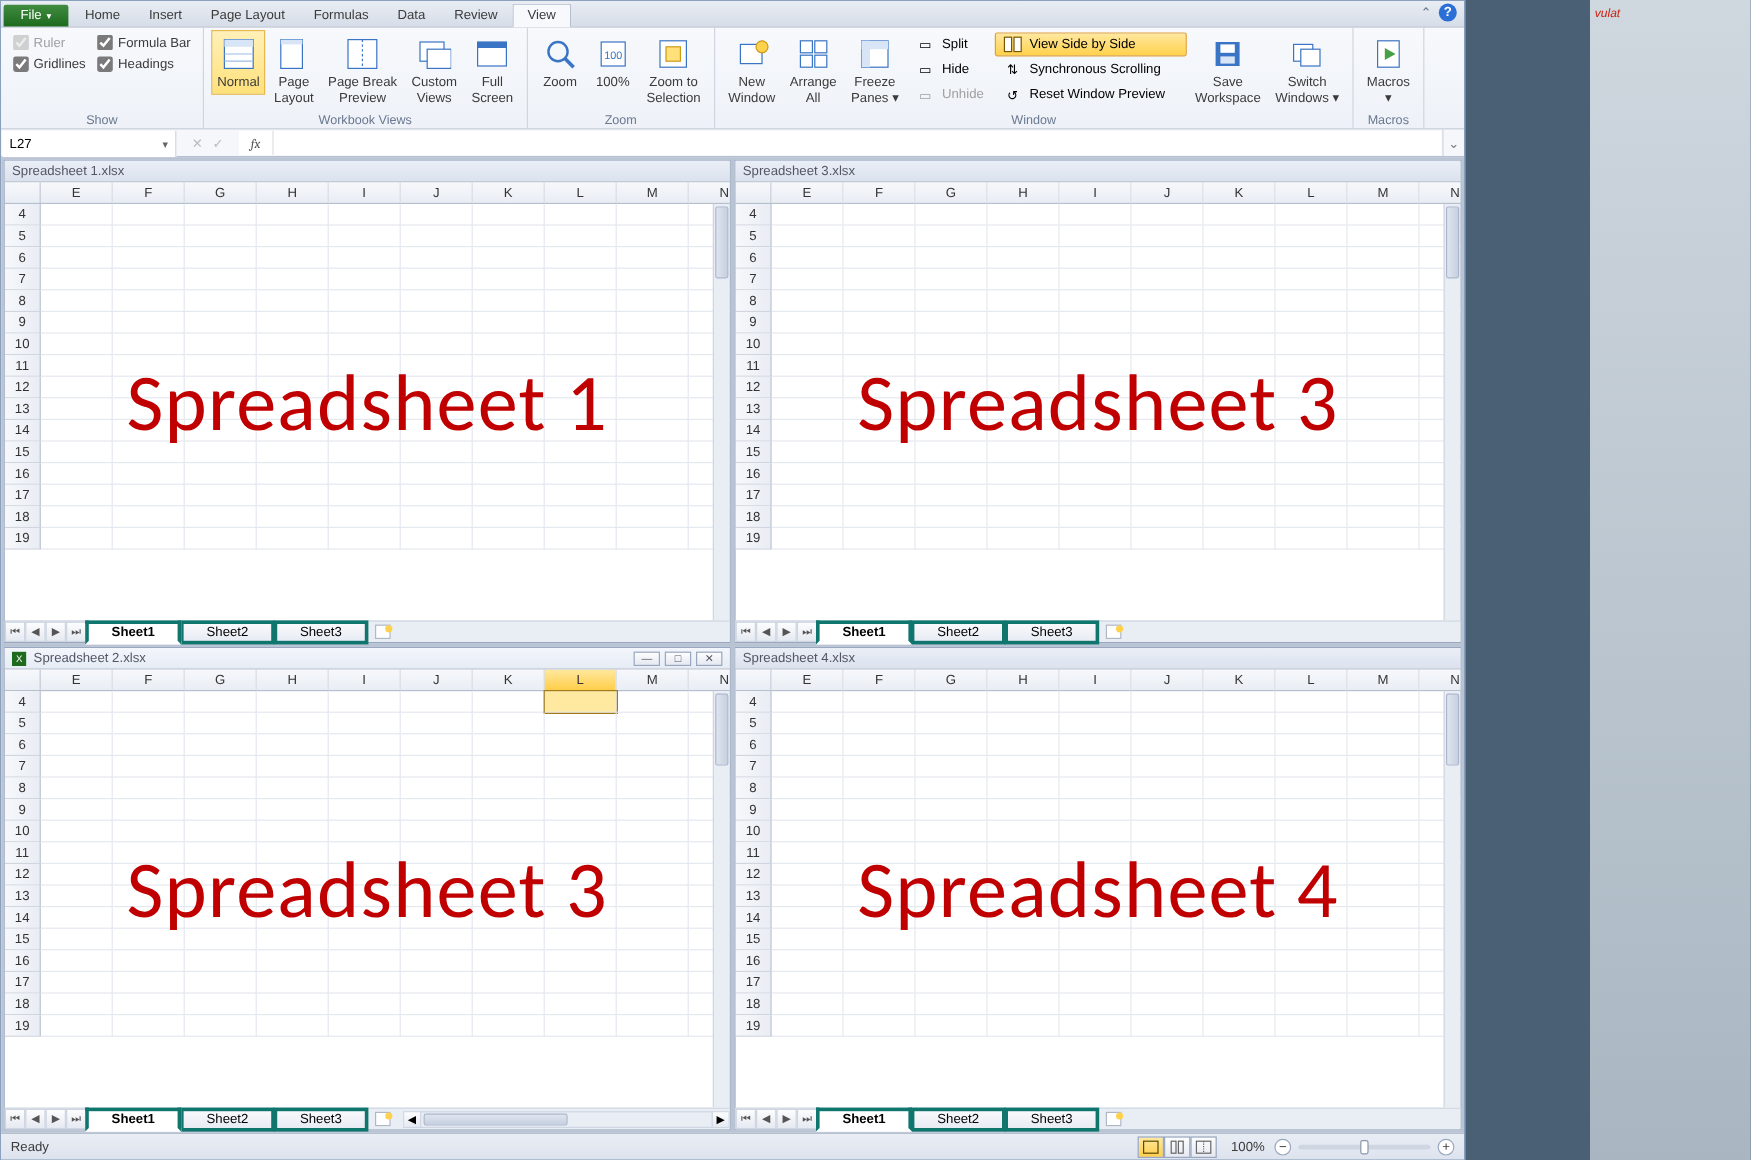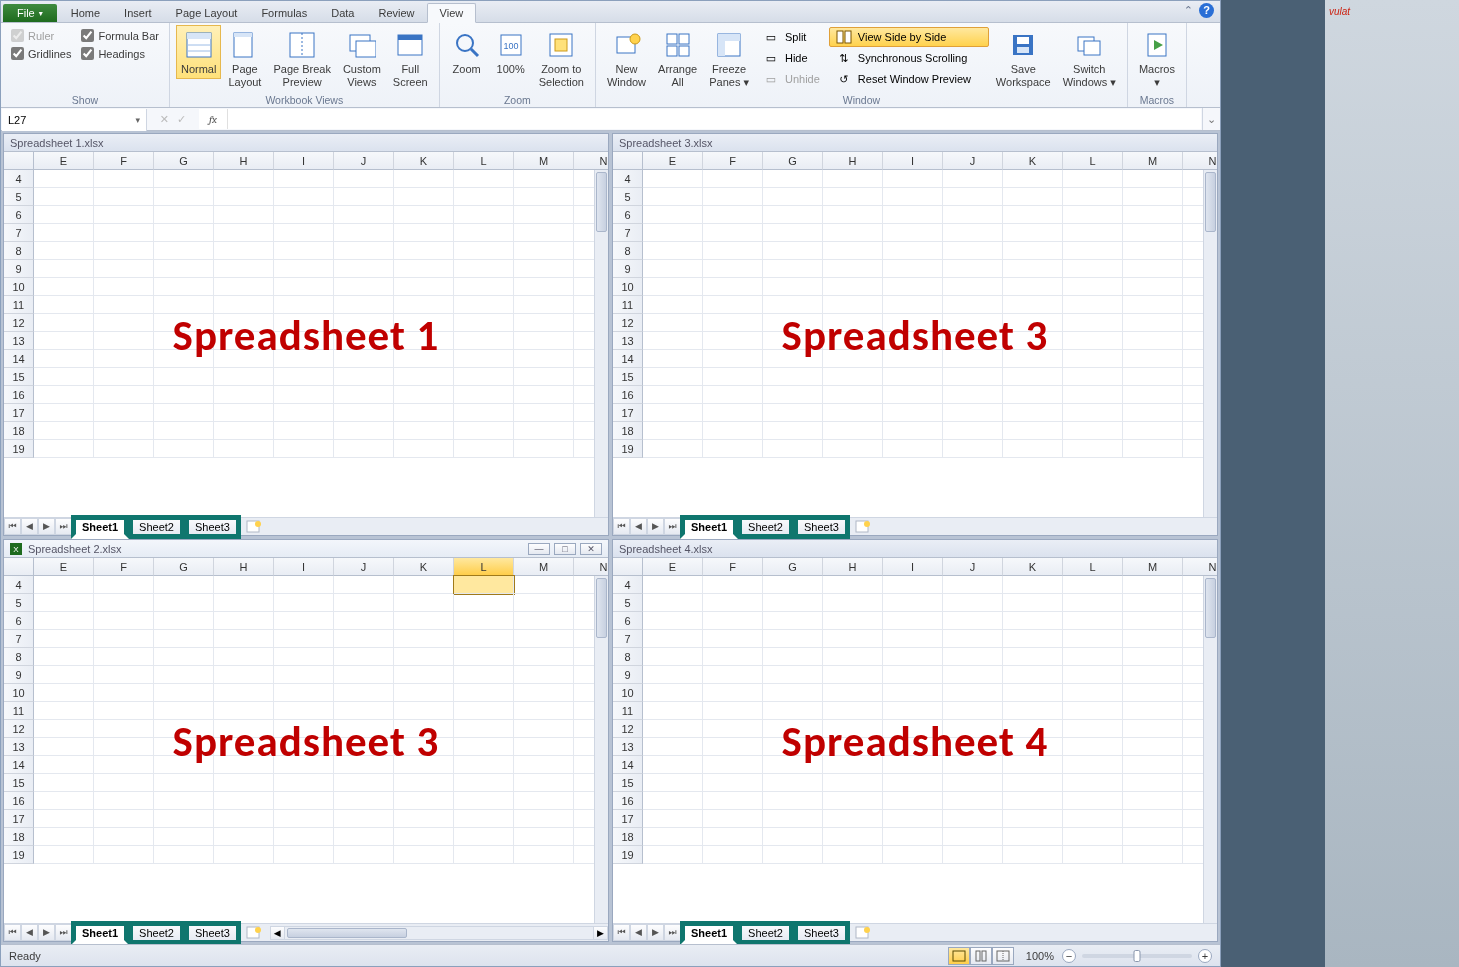--- a/index.html
+++ b/index.html
@@ -60,26 +60,26 @@
 .corner { position:absolute; left:0; top:0; width:30px; height:18px; background:linear-gradient(#f6f8fb,#e9edf4); border-right:1px solid #b6bfce; border-bottom:1px solid #b6bfce; }
 .row-hdrs { position:absolute; left:0; top:18px; bottom:0; width:30px; }
 .row-hdr { height:18px; border-bottom:1px solid #d0d5de; border-right:1px solid #b6bfce; background:linear-gradient(90deg,#f6f8fb,#e9edf4); text-align:center; font-size:11px; color:#333; line-height:18px; cursor:pointer; }
 .cells { position:absolute; left:30px; top:18px; right:14px; bottom:0; }
 .cell-row { display:flex; height:18px; }
 .cell { flex:0 0 60px; border-right:1px solid #e4e8ef; border-bottom:1px solid #e4e8ef; }
 .cell.sel { background:#ffe89f; outline:1px solid #a07a1a; }
 .vscroll { position:absolute; right:0; top:18px; bottom:0; width:14px; background:#e9edf4; border-left:1px solid #cfd6e2; }
 .vscroll .thumb { position:absolute; left:1px; right:1px; top:2px; height:60px; background:linear-gradient(90deg,#dfe5ef,#c7d0e0); border:1px solid #aab6cb; border-radius:2px; }
 
-.overlay-text { position:absolute; left:50%; top:50%; transform:translate(-50%,-50%); font-size:43px; font-weight:bold; font-family:"Calibri","Segoe UI",sans-serif; color:#c00000; text-shadow: 1px 0 0 #7a0000, -1px 0 0 #7a0000, 0 1px 0 #7a0000, 0 -1px 0 #7a0000, 2px 2px 3px rgba(0,0,0,0.25), 0 0 1px #fff inset; white-space:nowrap; pointer-events:none; letter-spacing:1px; }
+.overlay-text { position:absolute; left:50%; top:50%; transform:translate(-50%,-50%); font-size:67px; font-weight:normal; font-family:"Calibri","Segoe UI",sans-serif; color:#c00000; text-shadow: 1px 0 0 #7a0000, -1px 0 0 #7a0000, 0 1px 0 #7a0000, 0 -1px 0 #7a0000, 2px 2px 3px rgba(0,0,0,0.25), 0 0 1px #fff inset; white-space:nowrap; pointer-events:none; letter-spacing:1px; }
 
 .sheet-tabs { height:18px; display:flex; align-items:center; background:#e9edf4; border-top:1px solid #cfd6e2; font-size:11px; position:relative; }
 .tab-nav { display:flex; }
 .tab-nav span { width:17px; height:17px; border:1px solid #cfd6e2; background:linear-gradient(#fdfdfe,#e5e9f1); text-align:center; line-height:15px; cursor:pointer; font-size:9px; color:#555; }
-.stab { padding:1px 6px; border:5px solid #0f766e; background:linear-gradient(#f8f9fc,#e7ebf3); margin-left:-1px; cursor:pointer; position:relative; }
+.stab { padding:1px 19px; border:3px solid #0f766e; background:linear-gradient(#f8f9fc,#e7ebf3); margin-left:-1px; cursor:pointer; position:relative; }
 .stab.active { background:#fff; border-bottom-color:#fff; font-weight:bold; z-index:1; }
 .new-tab { width:20px; height:15px; margin-left:3px; display:flex;align-items:center;justify-content:center; cursor:pointer; }
 .hscroll { flex:1; margin-left:6px; height:14px; background:#e9edf4; border:1px solid #cfd6e2; position:relative; }
 .hscroll .lth, .hscroll .rth { position:absolute; top:0; bottom:0; width:14px; background:linear-gradient(#fdfdfe,#e5e9f1); text-align:center; font-size:9px; line-height:12px; }
 .hscroll .lth{left:0;border-right:1px solid #cfd6e2;} .hscroll .rth{right:0;border-left:1px solid #cfd6e2;}
 .hscroll .hthumb { position:absolute; left:16px; width:120px; top:1px; bottom:1px; background:linear-gradient(#dfe5ef,#c7d0e0); border:1px solid #aab6cb; border-radius:2px; }
 
 
 .status { height:22px; background:linear-gradient(#e9edf4,#dde3ee); border-top:1px solid #b6bfce; display:flex; align-items:center; padding:0 8px; font-size:11px; color:#3b3b3b; }
 .status .spacer { flex:1; }

